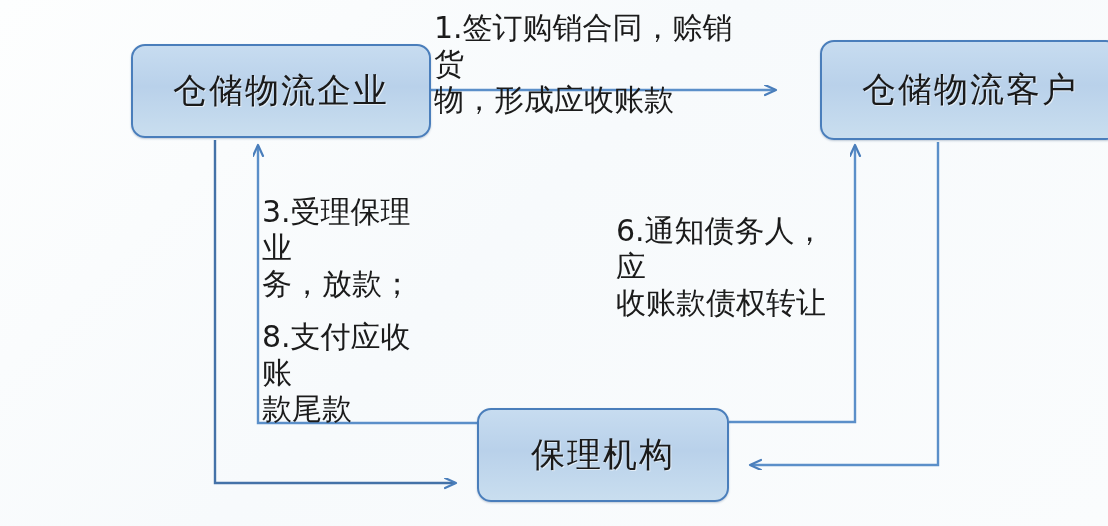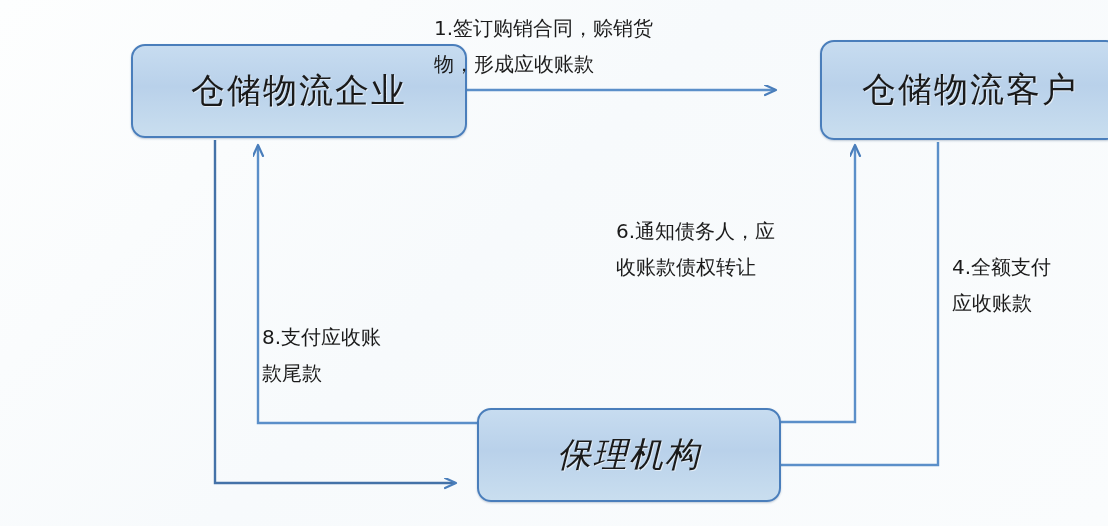--- a/index.html
+++ b/index.html
@@ -35,28 +35,28 @@
   }
   .node-label {
     font-family: "DejaVu Sans", "Liberation Sans", sans-serif;
     font-size: 34px;
     font-weight: 400;
     letter-spacing: 2px;
     color: #1a1a1a;
     text-shadow: 1px 1px 0 rgba(255,255,255,0.55);
     white-space: nowrap;
   }
-  #node-enterprise { left: 131px; top: 44px;  width: 336px; height: 94px; }
+  #node-enterprise { left: 131px; top: 44px;  width: 300px; height: 94px; }
   #node-customer   { left: 792px; top: 40px;  width: 300px; height: 100px; margin-left: 28px; }
-  #node-factoring  { left: 477px; top: 408px; width: 304px; height: 94px; font-style: italic; }
+  #node-factoring  { left: 477px; top: 408px; width: 252px; height: 94px; }
 
   .edge-label {
     position: absolute;
     font-family: "DejaVu Sans", "Liberation Sans", sans-serif;
-    font-size: 20px;
+    font-size: 30px;
     line-height: 36px;
     color: #1b1b1b;
     white-space: pre-line;
     letter-spacing: 0px;
   }
   #lbl-1 { left: 434px; top: 10px;  width: 300px; }
   #lbl-2 { left: 4px;   top: 255px; width: 230px; }
   #lbl-3a{ left: 262px; top: 194px; width: 178px; }
   #lbl-5 { left: 262px; top: 319px; width: 178px; }
   #lbl-3b{ left: 616px; top: 213px; width: 232px; }
@@ -94,23 +94,23 @@
   </div>
 
   <div class="node" id="node-factoring">
     <span class="node-label">保理机构</span>
   </div>
 
   <div class="edge-label" id="lbl-1">1.签订购销合同，赊销货
 物，形成应收账款</div>
 
 
+  <div class="edge-label" id="lbl-3a">3.受理保理业
+务，放款；</div>
 
   <div class="edge-label" id="lbl-5">8.支付应收账
 款尾款</div>
 
   <div class="edge-label" id="lbl-3b">6.通知债务人，应
 收账款债权转让</div>
 
-  <div class="edge-label" id="lbl-4">4.全额支付
-应收账款</div>
 
 </div>
 
 </body></html>

